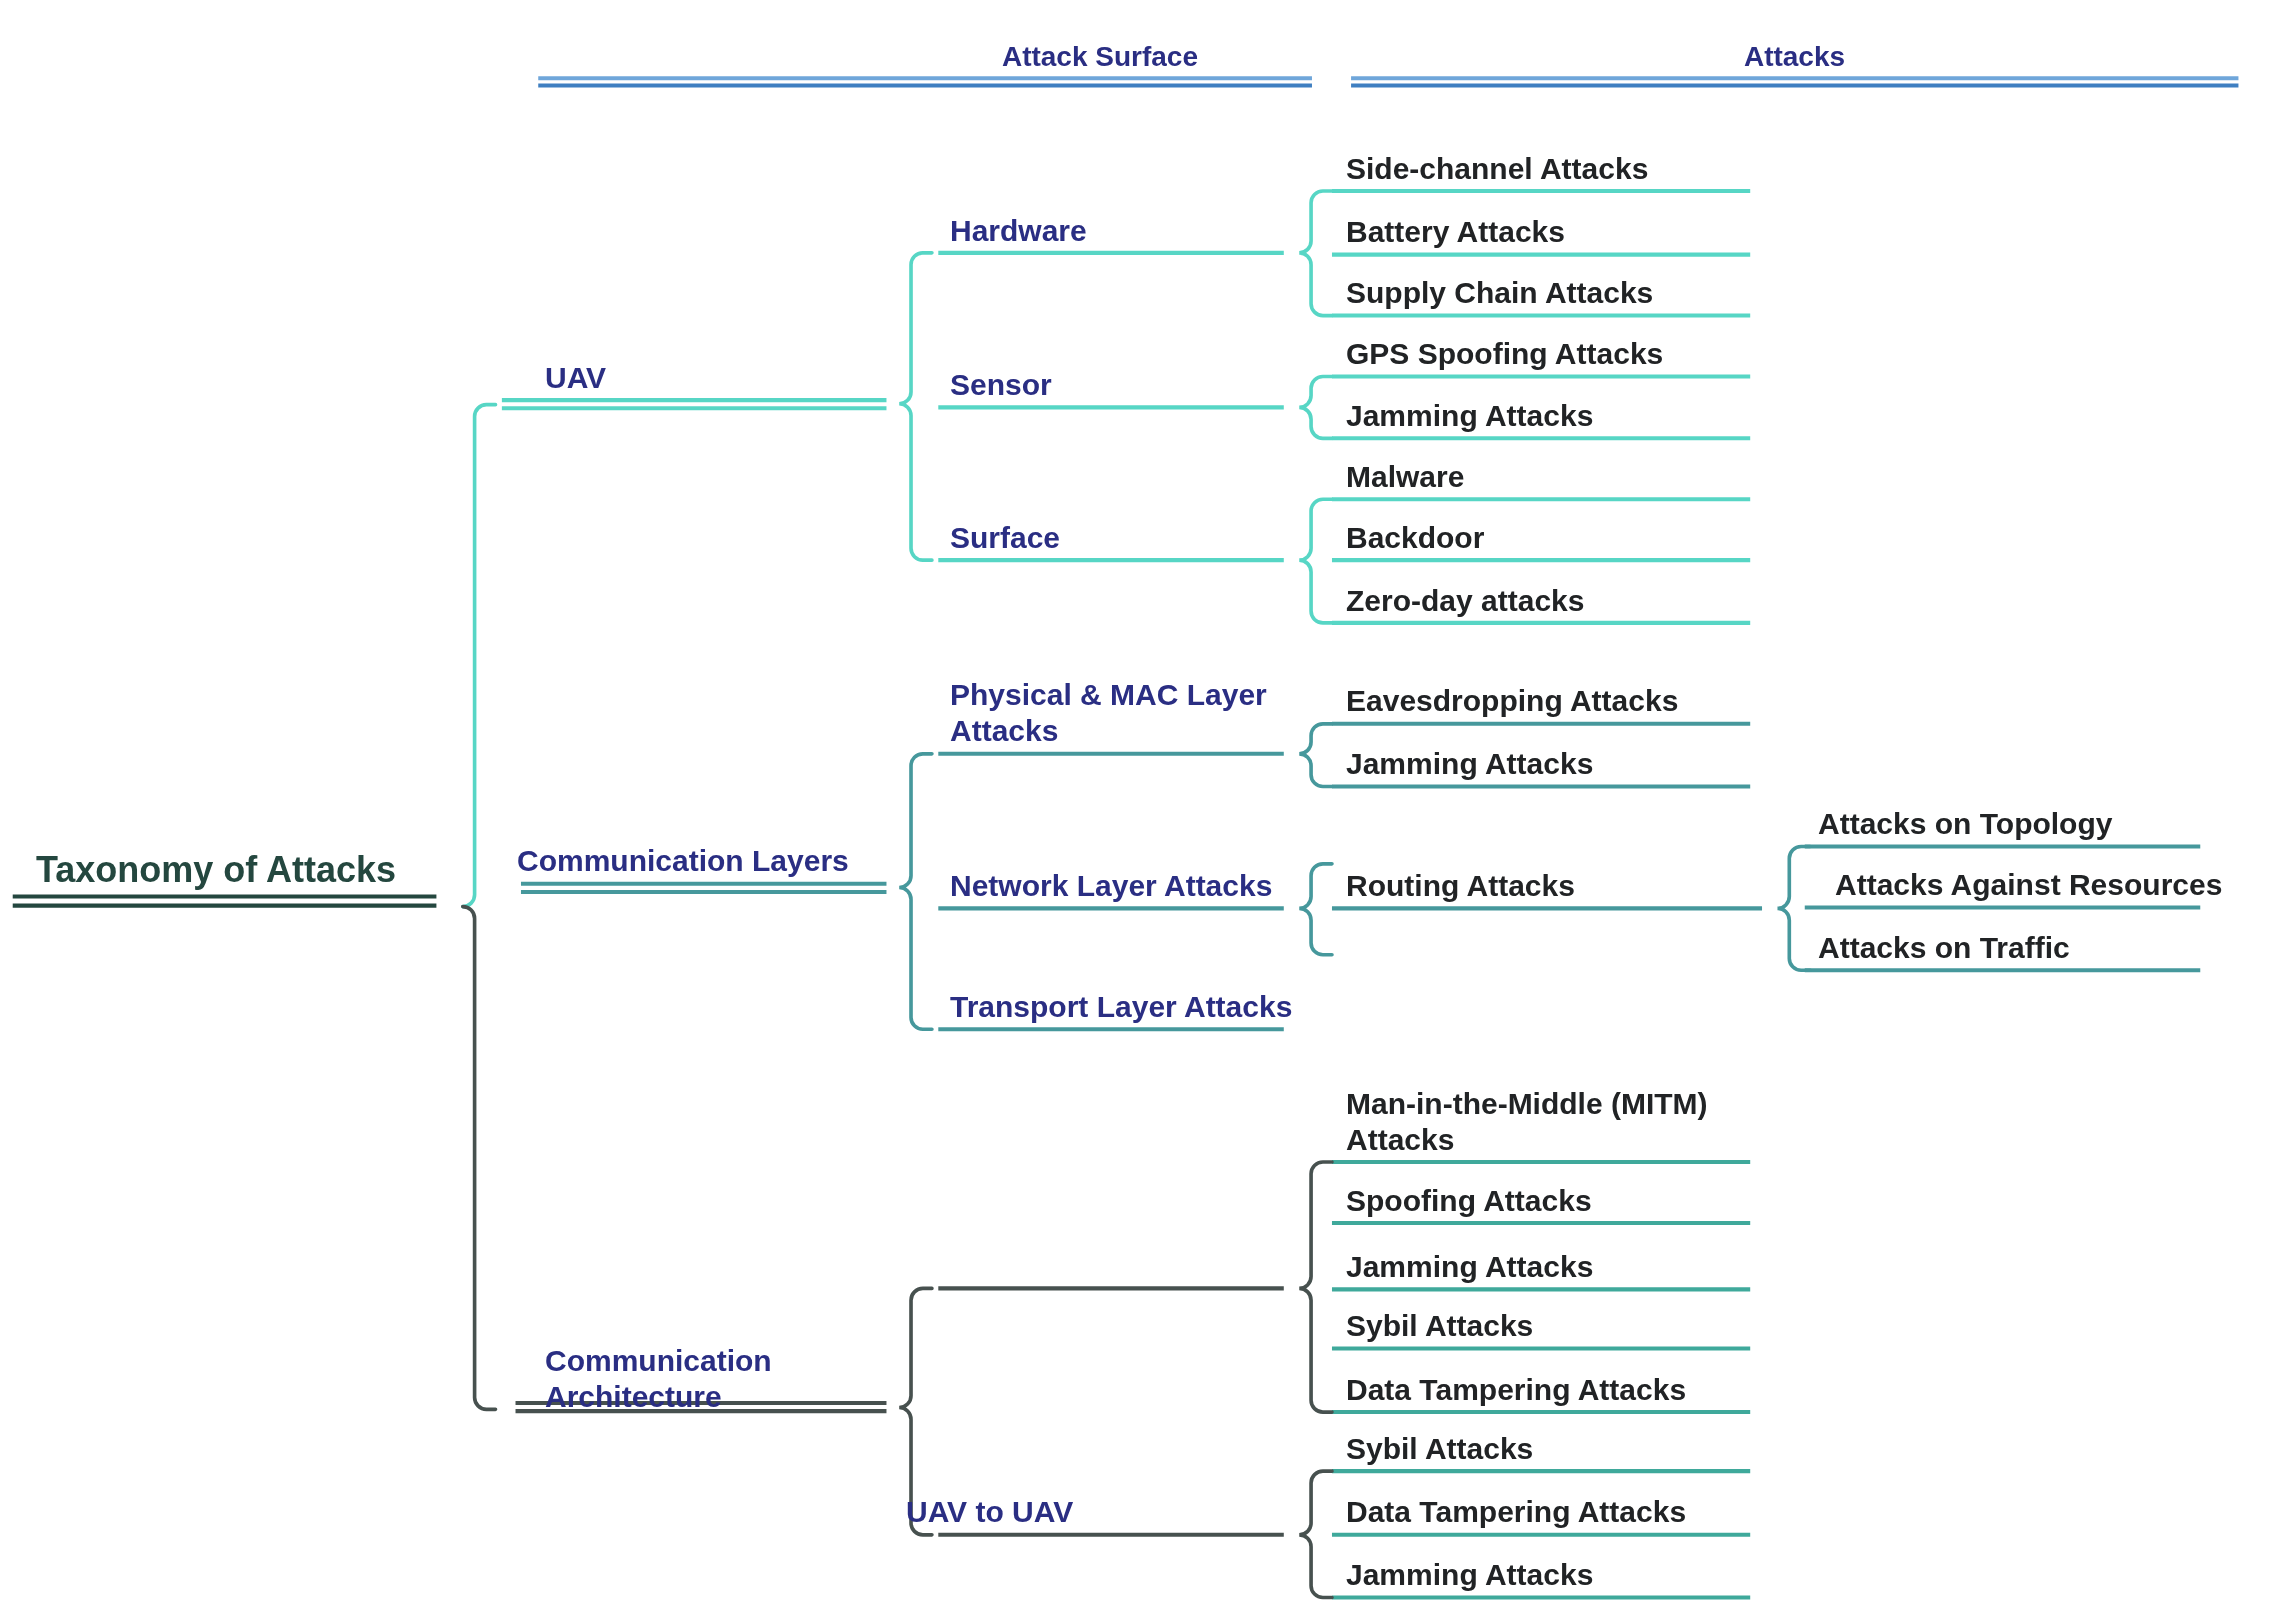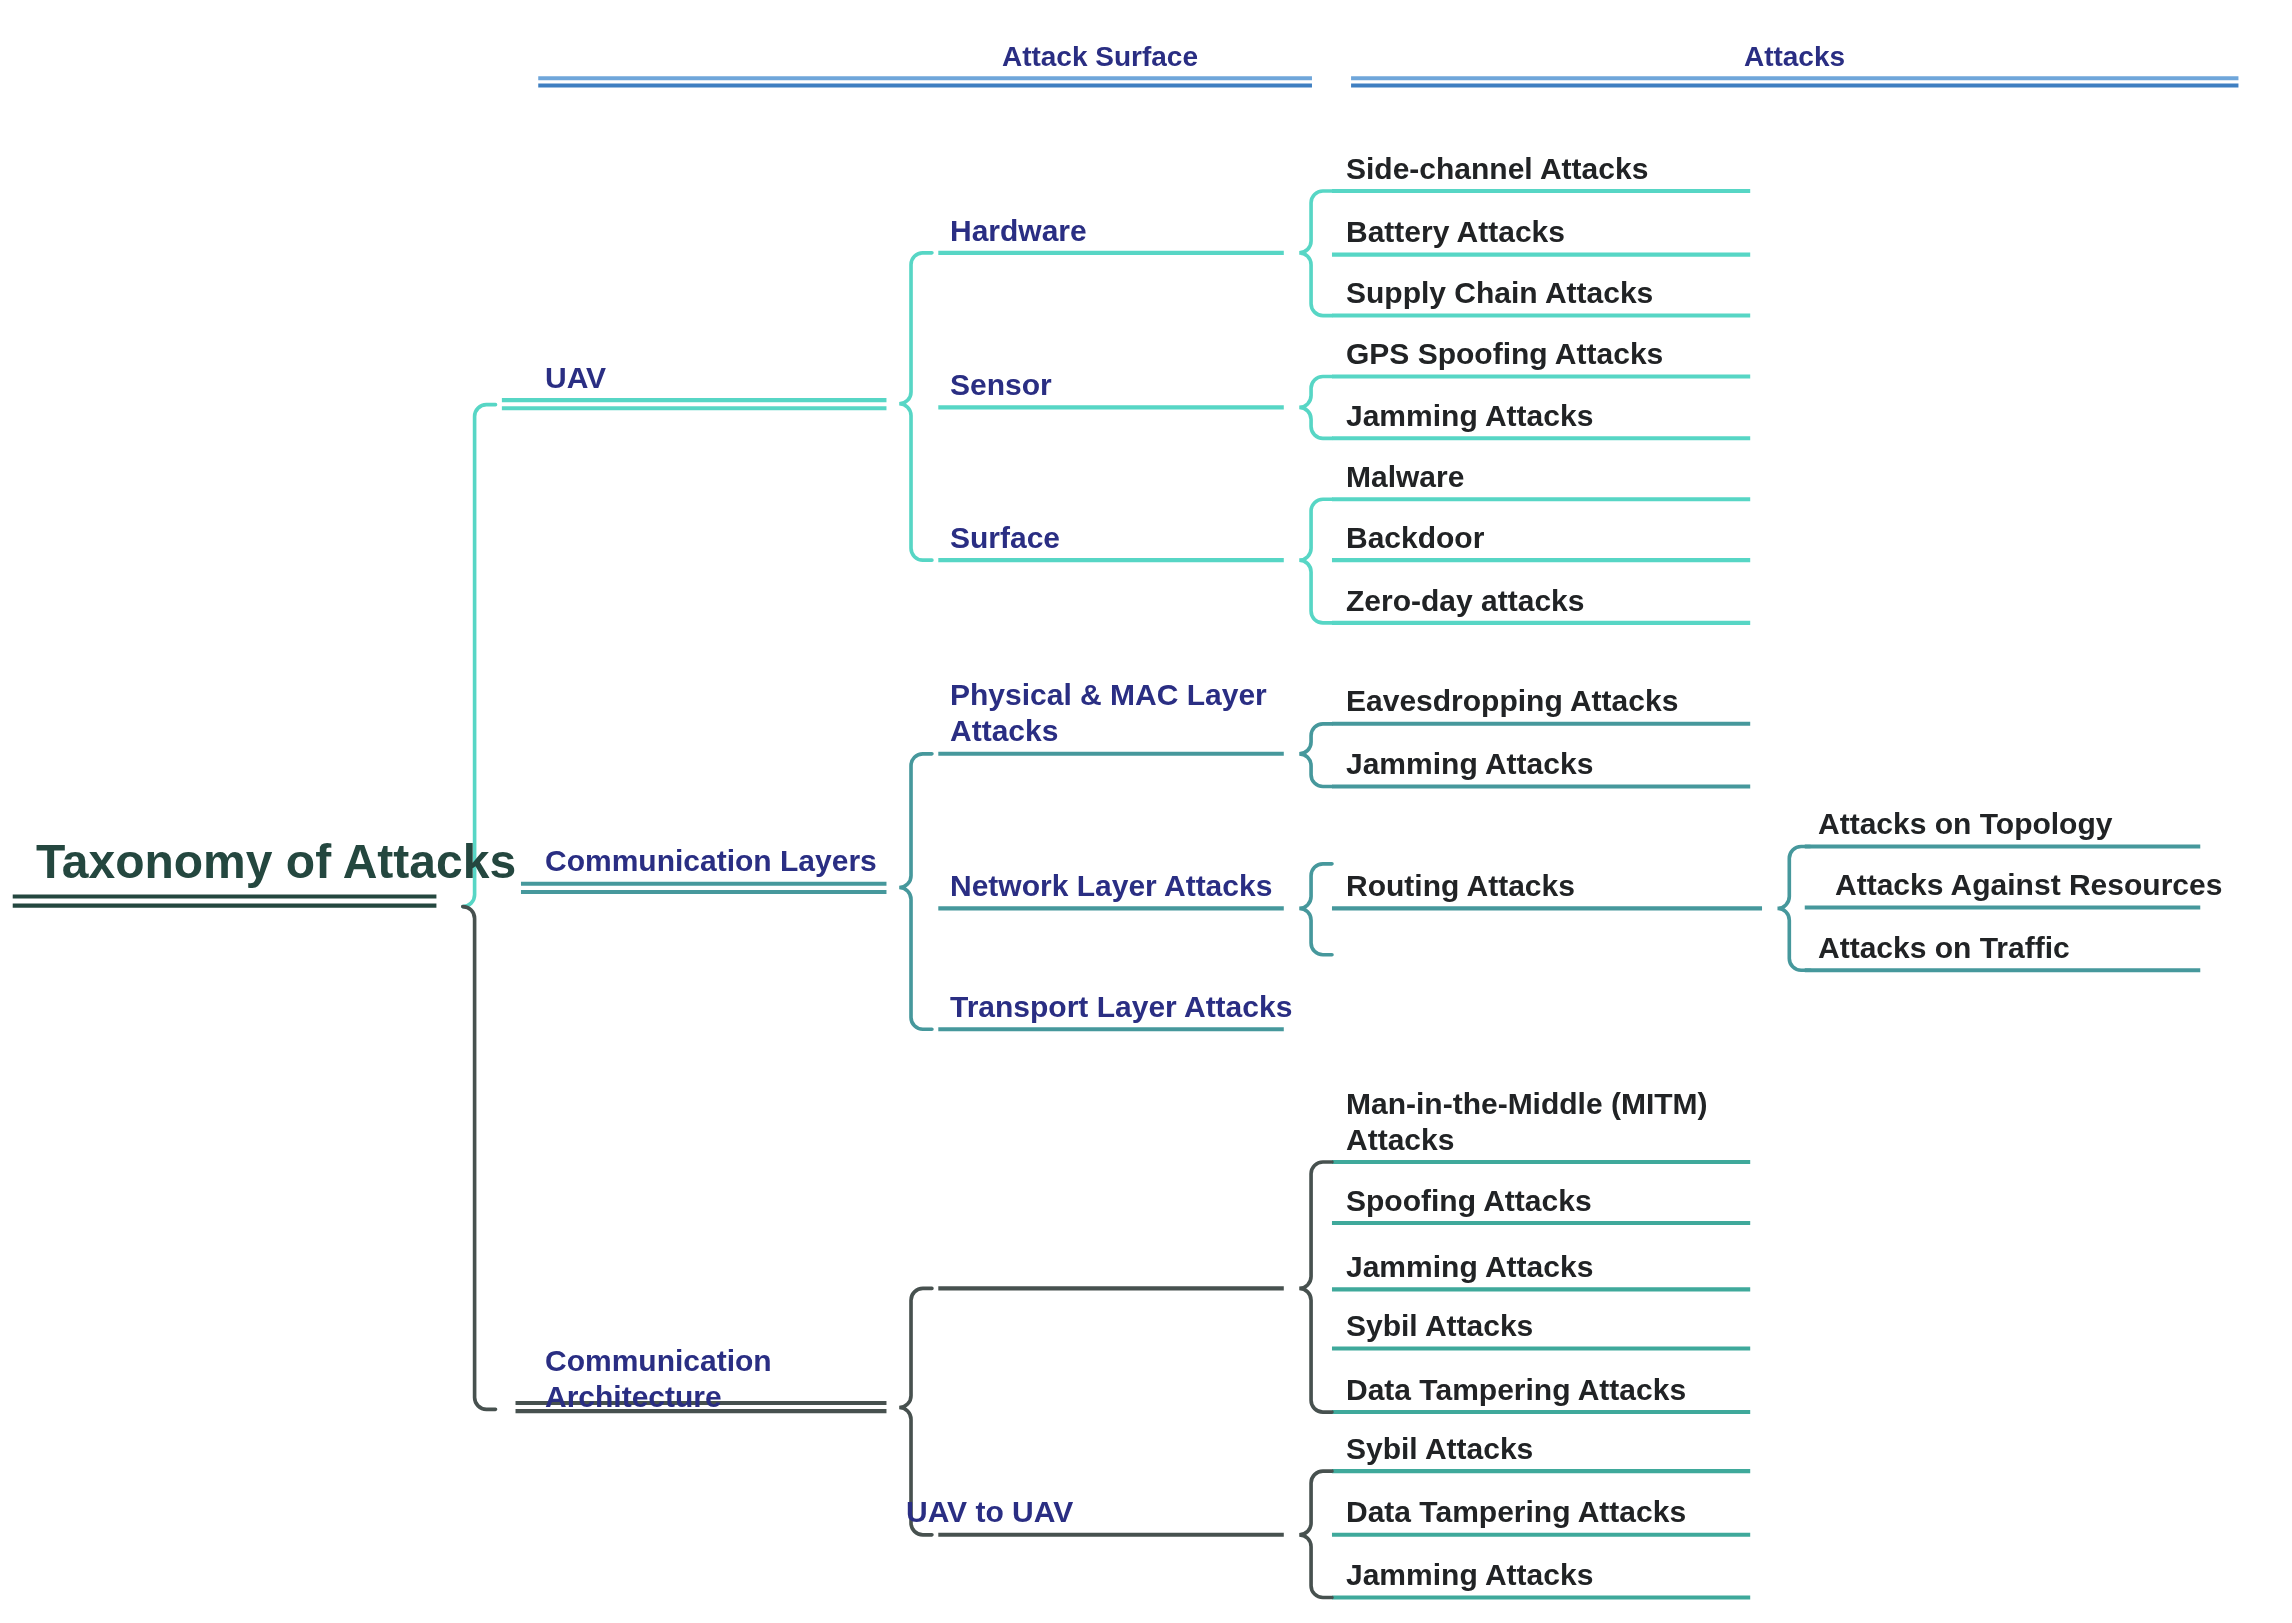--- a/index.html
+++ b/index.html
@@ -8,21 +8,21 @@
     font-family:"Liberation Sans","DejaVu Sans",sans-serif;
   }
   #connectors{position:absolute;left:0;top:0;width:2293px;height:1624px;}
   .lbl{
     position:absolute;font-weight:bold;font-size:30px;line-height:1.18;
     white-space:nowrap;color:var(--leaf-text);
   }
   .lbl.wrap{white-space:normal;}
   .navy{color:var(--navy);}
   .leaf{color:var(--leaf-text);}
-  .root-label{color:var(--root-text);font-size:48px;}
+  .root-label{color:var(--root-text);font-size:36px;}
   .header-label{color:var(--navy);font-size:28px;text-align:center;}
   
   .s-c1{stroke:var(--c1);}
   .s-c2{stroke:var(--c2);}
   .s-c3{stroke:var(--c3);}
   .s-c3l{stroke:var(--c3l);}
   .s-root{stroke:var(--rootline);}
   .s-blue{stroke:var(--blueline);}
   .s-bluelight{stroke:var(--bluelinelight);}
 </style>
@@ -88,21 +88,21 @@
       <path d="M 545 445 L 535 445 A 13 13 0 0 0 522 458 L 522 984 A 13 13 0 0 1 509 997" class="s-c1" stroke-width="4" fill="none" stroke-linecap="round"></path>
       <path d="M 509 997 A 13 13 0 0 1 522 1010 L 522 1537 A 13 13 0 0 0 535 1550 L 545 1550" class="s-c3" stroke-width="4" fill="none" stroke-linecap="round"></path>
     </svg>
 
   <div class="lbl header-label" style="left: 653px; bottom: 1551px; width: 545px; text-align: right;">Attack Surface</div>
   <div class="lbl header-label" style="left: 1522px; bottom: 1551px; width: 545px;">Attacks</div>
 
   <div class="lbl root-label" style="left: 36px; bottom: 733px;">Taxonomy of Attacks</div>
 
   <div class="lbl navy" style="left: 545px; bottom: 1229px;">UAV</div>
-  <div class="lbl navy" style="left: 545px; bottom: 746px;">Communication Layers</div>
+  <div class="lbl navy" style="left: 517px; bottom: 746px;">Communication Layers</div>
   <div class="lbl navy wrap" style="left: 545px; bottom: 210px; width: 300px; margin-top: 6px;">Communication Architecture</div>
 
   <div class="lbl navy" style="left: 950px; bottom: 1376px;">Hardware</div>
   <div class="lbl navy" style="left: 950px; bottom: 1222px;">Sensor</div>
   <div class="lbl navy" style="left: 950px; bottom: 1069px;">Surface</div>
 
   <div class="lbl navy wrap" style="left: 950px; bottom: 876px; width: 336px;">Physical &amp; MAC Layer Attacks</div>
   <div class="lbl navy" style="left: 950px; bottom: 721px;">Network Layer Attacks</div>
   <div class="lbl navy" style="left: 950px; bottom: 600px;">Transport Layer Attacks</div>
 

